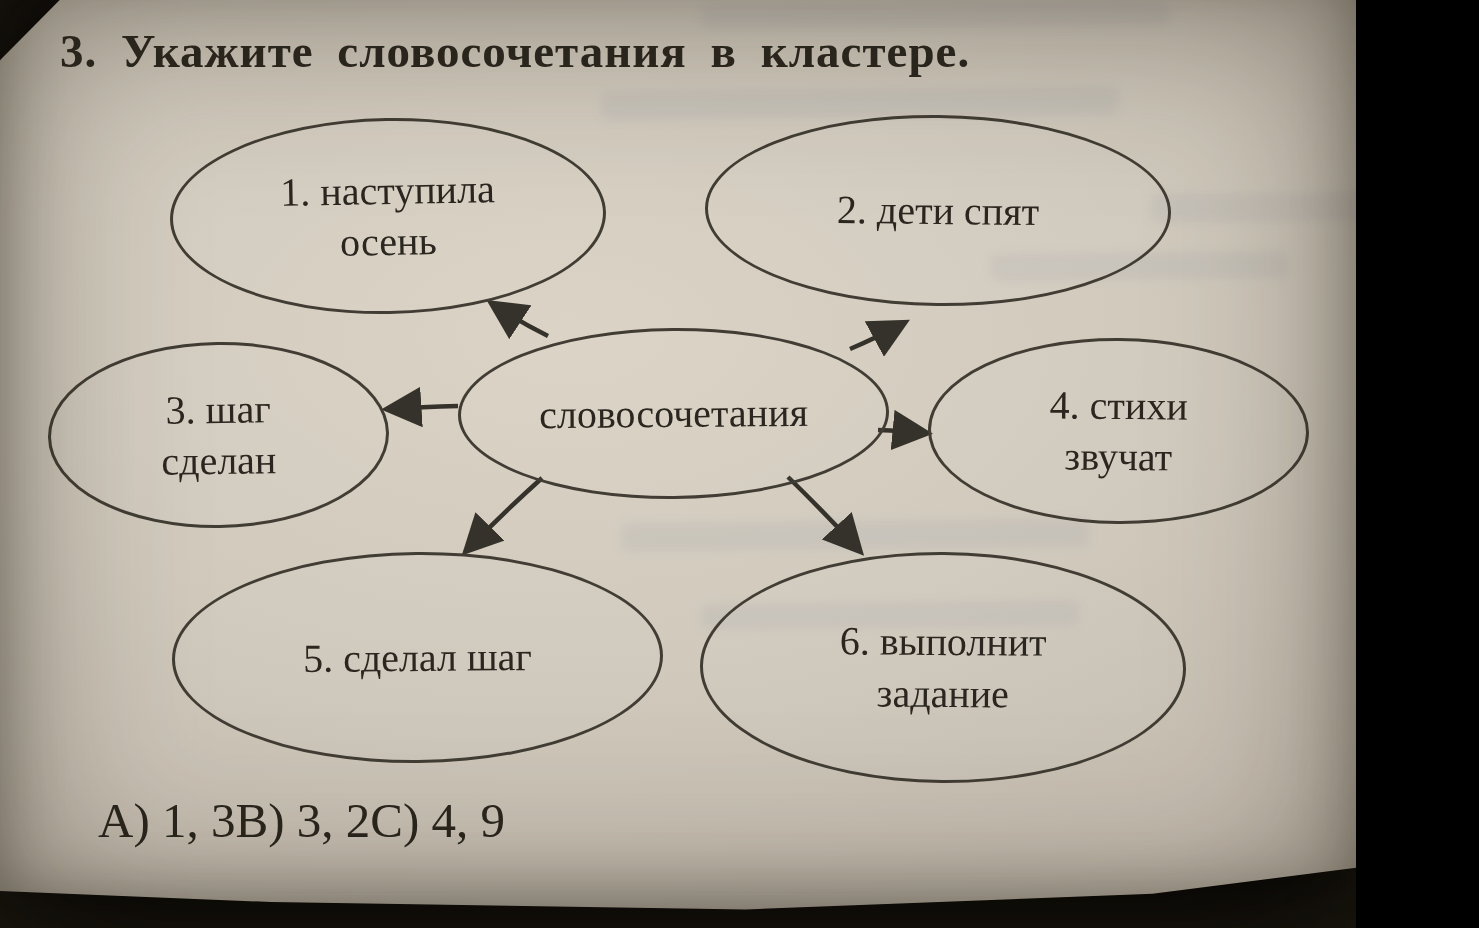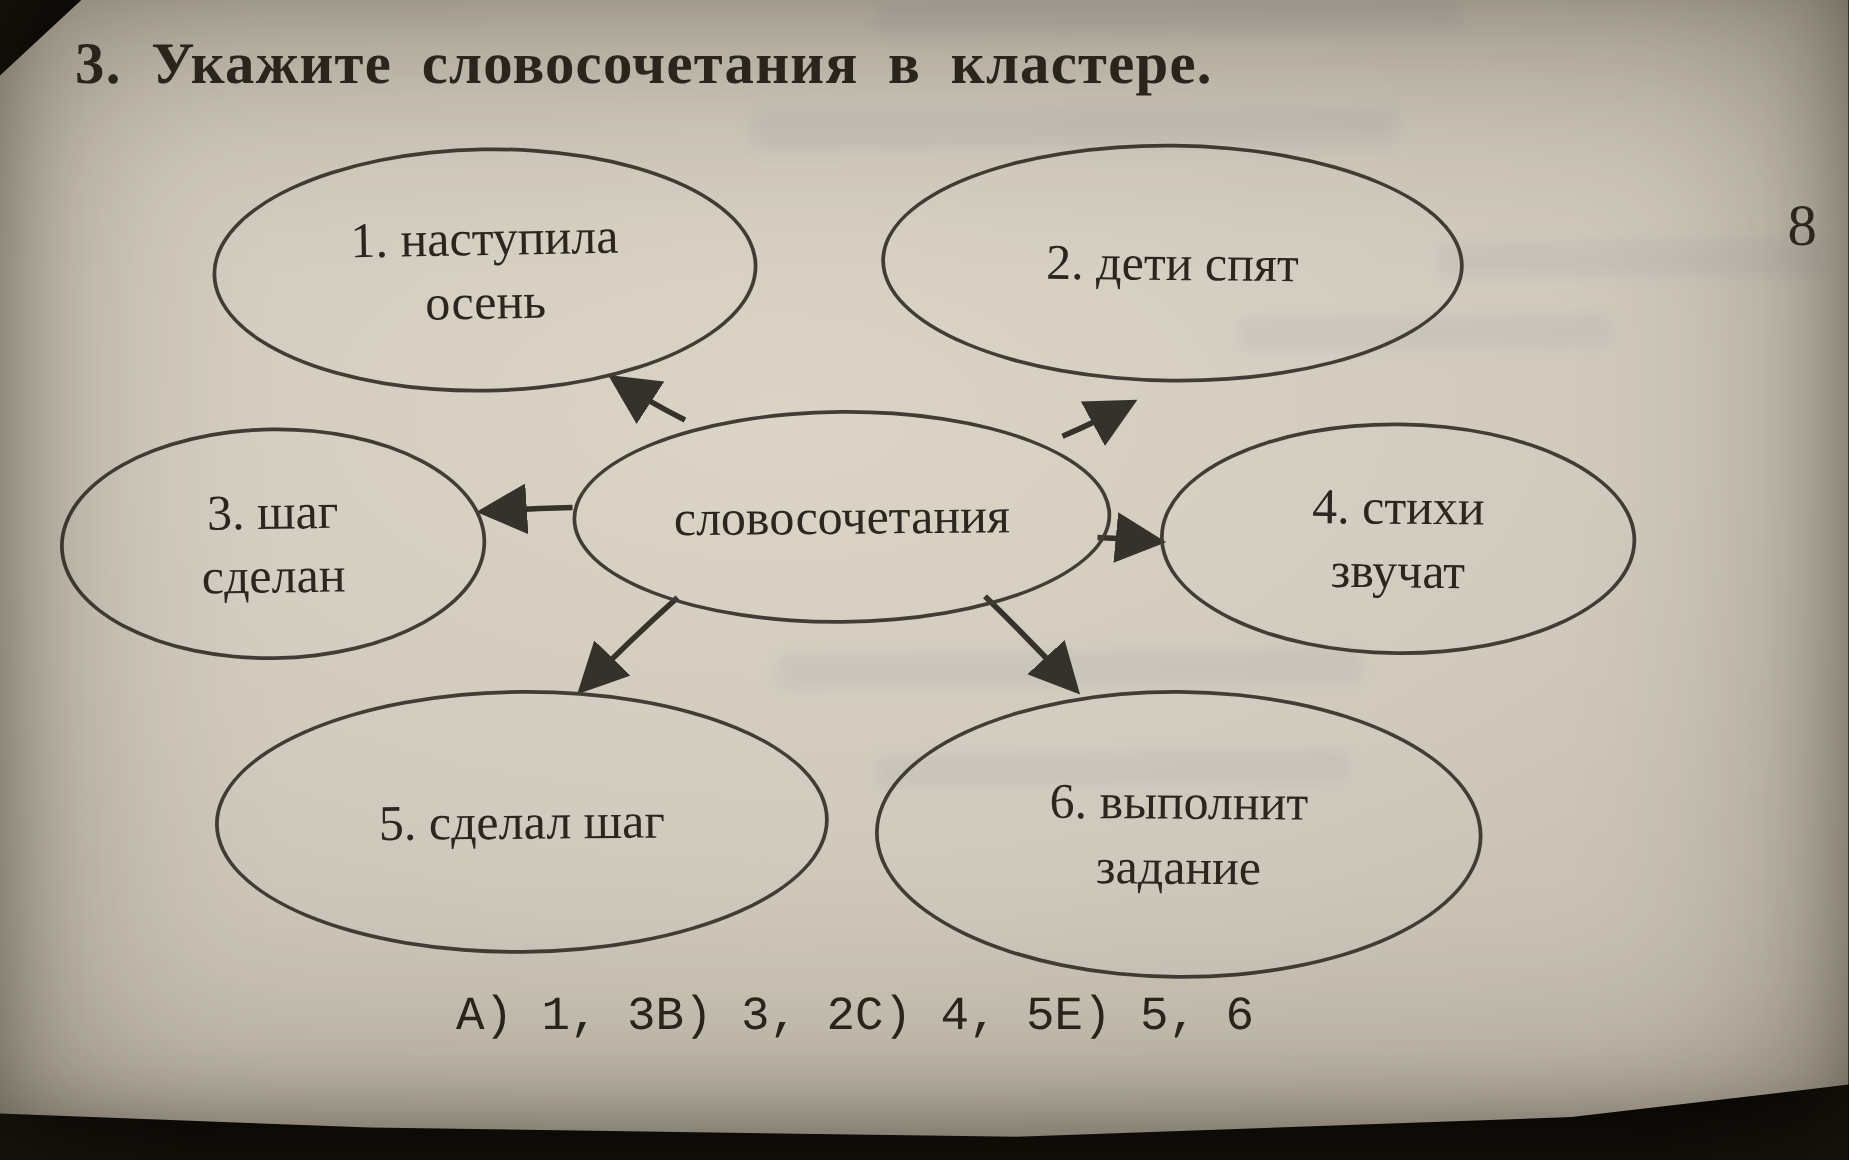--- a/index.html
+++ b/index.html
@@ -1,17 +1,17 @@
 <!DOCTYPE html>
 <html><head>
 <meta charset="utf-8">
 <style>
   html,body { margin:0; padding:0; background:#000; }
   .stage {
-    position:relative; width:1479px; height:928px; overflow:hidden;
+    position:relative; width:1356px; height:928px; overflow:hidden;
     background:#000;
     font-family:"Liberation Serif","DejaVu Serif",serif;
   }
   .paper {
     position:absolute; inset:0;
     background:
       radial-gradient(ellipse 120% 95% at 42% 36%, #dad3c6 0%, #d0c9bc 38%, #c4bcaf 68%, #a9a093 100%);
     clip-path: polygon(0 6.5%, 4.4% 0, 100% 0, 100% 93.5%, 85% 96.3%, 55% 98%, 20% 97.2%, 0 96%);
   }
   .vignette {
@@ -41,22 +41,22 @@
   .node-center   { left:458px; top:328px; width:425px; height:165px; transform:rotate(-0.5deg); }
   .node-1 { left:170px; top:118px; width:430px; height:190px; transform:rotate(-1deg); }
   .node-2 { left:705px; top:115px; width:460px; height:185px; transform:rotate(0.6deg); }
   .node-3 { left:48px;  top:342px; width:335px; height:180px; transform:rotate(-0.8deg); }
   .node-4 { left:928px; top:338px; width:375px; height:180px; transform:rotate(0.5deg); }
   .node-5 { left:172px; top:552px; width:485px; height:205px; transform:rotate(-0.5deg); }
   .node-6 { left:700px; top:552px; width:480px; height:225px; transform:rotate(0.4deg); }
   .arrows { position:absolute; left:0; top:0; pointer-events:none; }
   .answers {
     position:absolute; left:98px; top:792px; width:1172px;
-    display:flex; justify-content:center;
-    font-size:38px; color:#29251d; white-space:nowrap;font-family:Liberation Mono, monospace;
+    display:flex; justify-content:flex-start;
+    font-size:49px; color:#29251d; white-space:nowrap;
   }
 </style>
 </head>
 <body>
 
 <div class="stage">
 
   <div class="paper"></div>
 
   <div class="smudge" style="left:700px; top:2px;   width:470px; height:26px;"></div>
@@ -111,18 +111,17 @@
   </div>
 
   <div class="node node-6">
     <span class="ln">6. выполнит</span>
     <span class="ln">задание</span>
   </div>
 
   <div class="answers">
     <span>A) 1, 3</span>
     <span>B) 3, 2</span>
-    <span>C) 4, 5</span>
-    <span>E) 5, 6</span>
+    <span>C) 4, 9</span>
   </div>
 
   <div class="vignette"></div>
 </div>
 
 </body></html>

